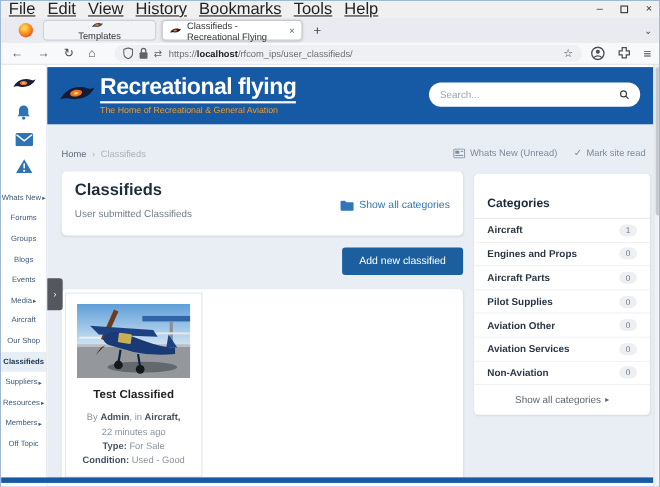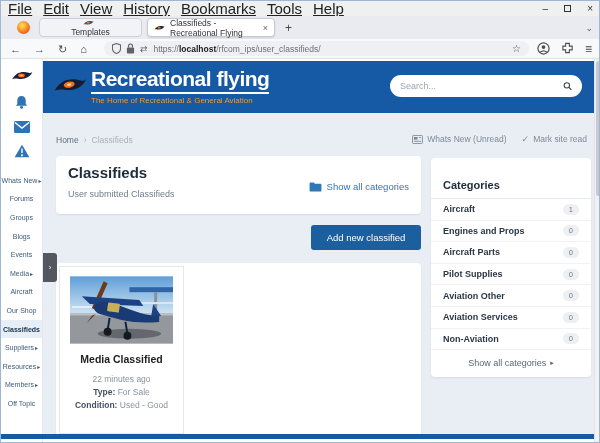--- a/index.html
+++ b/index.html
@@ -334,22 +334,23 @@
           <polygon points="22,40 17,47 26,38" fill="#5d2f15"></polygon>
           <polygon points="12,20 70,24 74,30 20,28" fill="#1d4284"></polygon>
           <path d="M24 30 Q 30 24 40 26 L 62 34 Q 78 40 90 40 L 90 46 Q 70 48 52 44 L 30 38 Q 24 36 24 30 Z" fill="#1a3a75"></path>
           <polygon points="84,28 92,40 82,40" fill="#1d4284"></polygon>
           <rect x="38" y="27" width="12" height="9" rx="1" fill="#c9b054" transform="rotate(8 44 31)"></rect>
           <line x1="40" y1="42" x2="38" y2="54" stroke="#10233f" stroke-width="2"></line>
           <line x1="56" y1="46" x2="58" y2="58" stroke="#10233f" stroke-width="2"></line>
           <circle cx="38" cy="56" r="4" fill="#15191d"></circle>
           <circle cx="58" cy="60" r="4" fill="#15191d"></circle>
         </svg>
-        <div class="cc-title">Media Classified</div>
+        <div class="cc-title">Test Classified</div>
         <div class="cc-meta">
+          <div><span>By</span> <b>Admin</b><span>, in</span> <b>Aircraft,</b></div>
           <div>22 minutes ago</div>
           <div><b>Type:</b> <span>For Sale</span></div>
           <div><b>Condition:</b> <span>Used - Good</span></div>
 
         </div>
       </div>
     </div>
 
     <div class="cat-card">
       <div class="cat-header">Categories</div>

